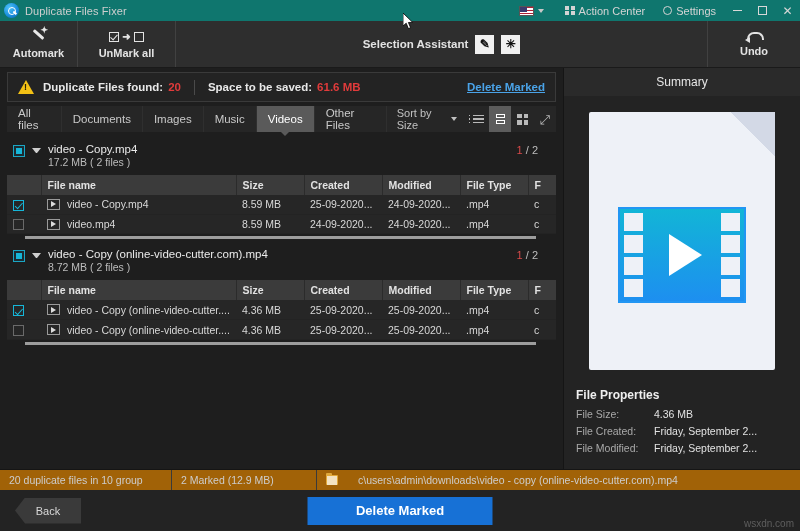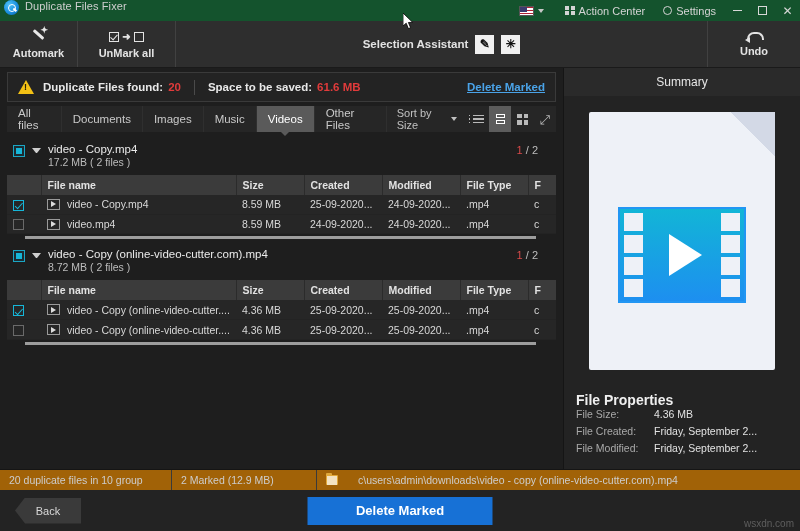--- a/index.html
+++ b/index.html
@@ -13,22 +13,22 @@
   .app {
     width: 800px; height: 531px;
     position: relative;
     background: #1e1e1e;
     display: flex; flex-direction: column;
   }
 
   
   .titlebar {
     height: 21px; flex: 0 0 21px;
-    background: #14532d;
-    display: flex; 
+    background: #0f766e;
+    display: flex; align-items: center;
     padding: 0 0 0 4px;
     position: relative;
   }
   .app-logo {
     width: 15px; height: 15px; border-radius: 50%;
     background: radial-gradient(circle at 35% 32%, #4fc3f7 0%, #1a8fe0 55%, #0c5fa8 100%);
     position: relative; flex: 0 0 15px;
     margin-right: 6px;
   }
   .app-logo::after {
@@ -312,21 +312,21 @@
   }
   .perf { position: absolute; top: 4px; bottom: 4px; width: 19px;
     display: flex; flex-direction: column; justify-content: space-between; }
   .perf.l { left: 4px; } .perf.r { right: 4px; }
   .perf i { display: block; height: 18px; background: #eef1f7; }
   .film .play {
     width: 0; height: 0; border-top: 21px solid transparent; border-bottom: 21px solid transparent;
     border-left: 33px solid #ffffff; margin-left: 6px;
   }
   .props { padding: 0 0 10px 12px; }
-  .props h4 { font-size: 14px; color: #efefef; font-weight: bold; }
+  .props h4 { font-size: 12px; color: #efefef; margin-bottom: 6px; font-weight: bold; }
   .prow { display: flex; font-size: 10.5px; margin-bottom: 5px; }
   .prow .k { width: 78px; color: #a9a9a9; flex: 0 0 78px; }
   .prow .v { color: #e2e2e2; overflow: hidden; text-overflow: ellipsis; white-space: nowrap; }
 
   
   .statusbar {
     height: 21px; flex: 0 0 21px; background: #a16207;
     display: flex; align-items: stretch; border-top: 1px solid #151515;
     font-size: 10.5px; color: #cdcdcd;
   }

